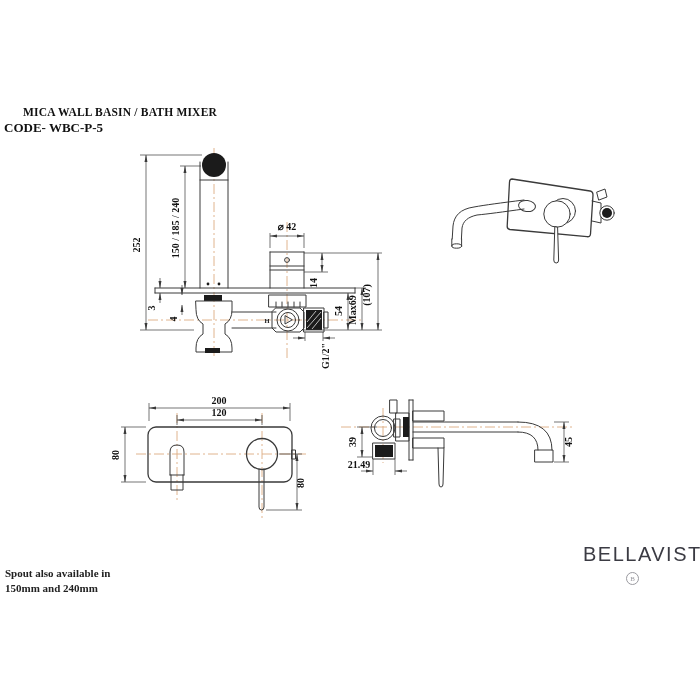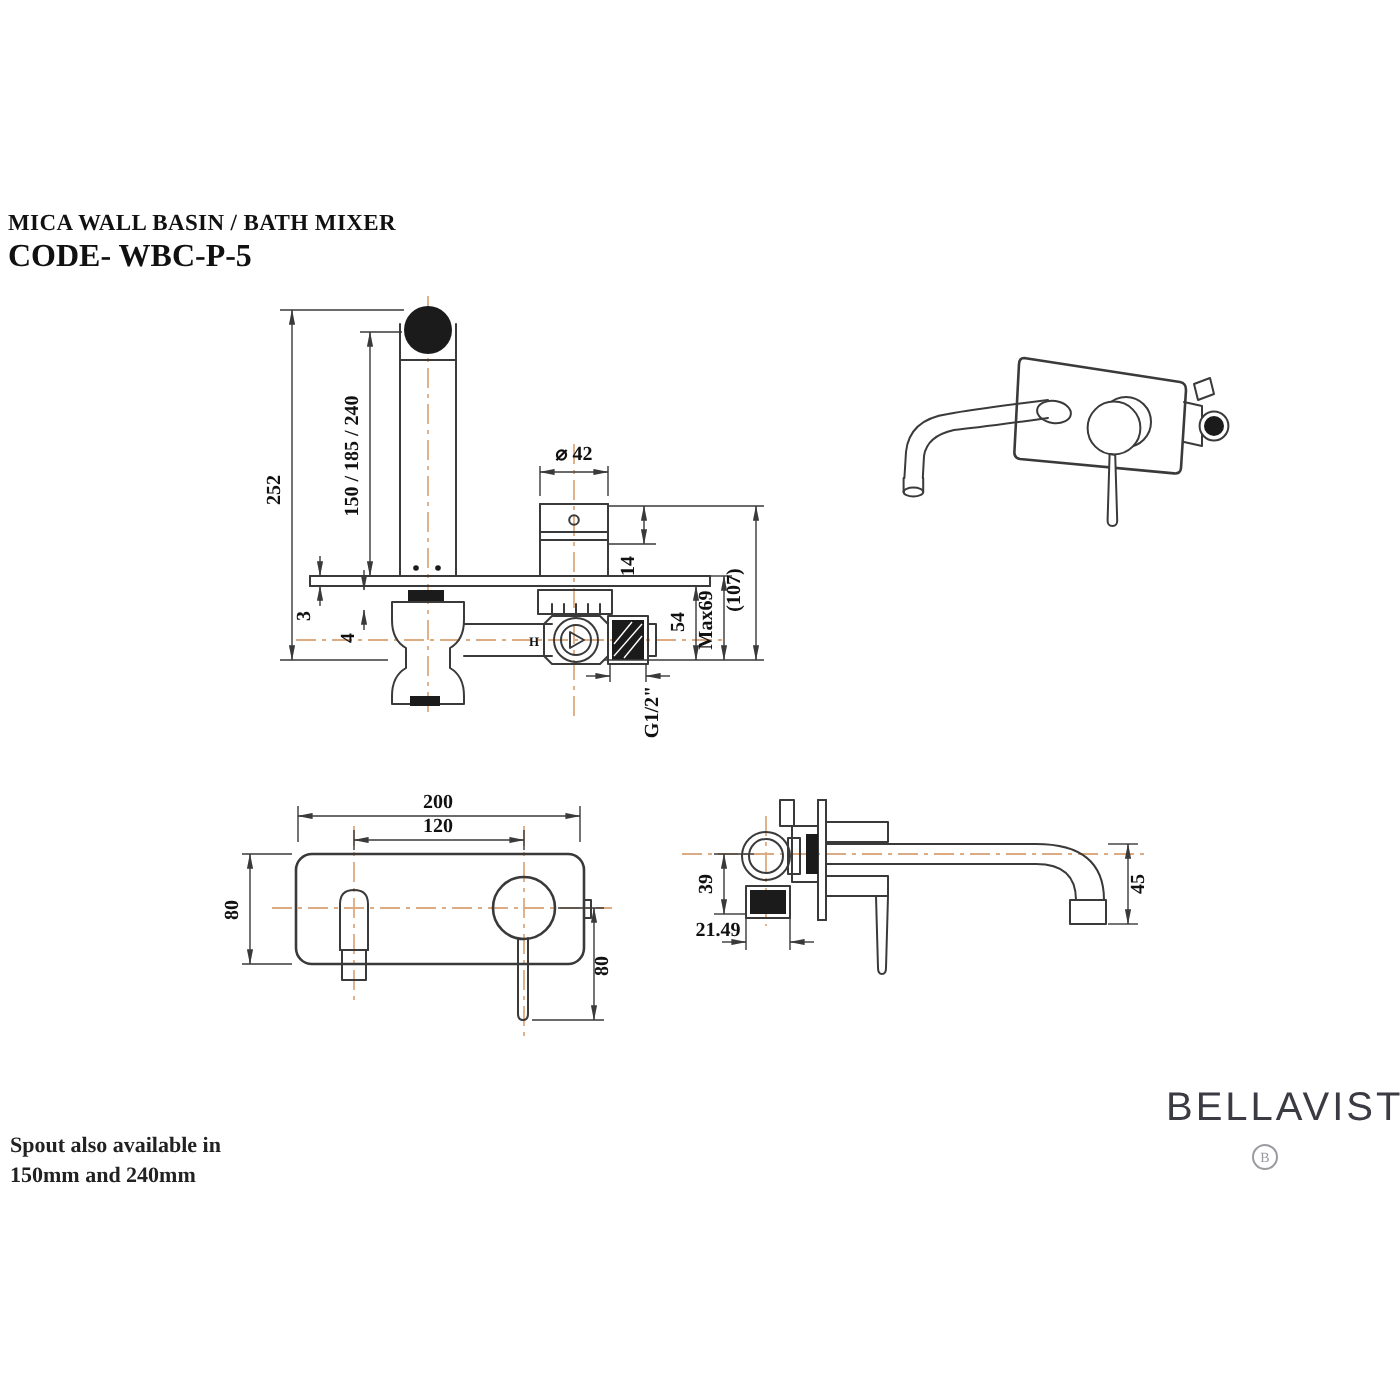--- a/index.html
+++ b/index.html
@@ -8,22 +8,22 @@
     --fill_dark:#1b1b1b;
     --text:#111111;
     --brand_text:#3b3b43;
   }
   html,body{margin:0;padding:0;}
   body{
     width:700px;height:700px;background:#ffffff;position:relative;overflow:hidden;
     font-family:"Liberation Serif", serif;
   }
   .doc-header{position:absolute;left:4px;top:106px;color:var(--text);}
-  .doc-title{font-size:11.5px;font-weight:bold;letter-spacing:.2px;}
-  .doc-code{font-size:16px;font-weight:bold;margin-top:2px;}
+  .doc-title{font-size:11.5px;font-weight:bold;letter-spacing:.2px;margin-left:19px;}
+  .doc-code{font-size:13px;font-weight:bold;margin-top:2px;}
   .note{position:absolute;left:5px;top:566px;font-size:11px;font-weight:600;color:#222;line-height:15px;}
   .brand{position:absolute;left:583px;top:543px;width:110px;text-align:center;
     font-family:"Liberation Sans", sans-serif;color:var(--brand_text);
     font-size:20px;font-weight:400;letter-spacing:1.5px;}
   .brand-mark{position:absolute;left:626px;top:572px;width:13px;height:13px;border:1px solid #9a9aa0;
     border-radius:50%;display:flex;align-items:center;justify-content:center;
     font-family:"Liberation Serif", serif;font-size:7px;color:#9a9aa0;box-sizing:border-box;}
   svg{position:absolute;overflow:visible;}
   #tv{left:130px;top:140px;}
   #iso{left:430px;top:150px;}

